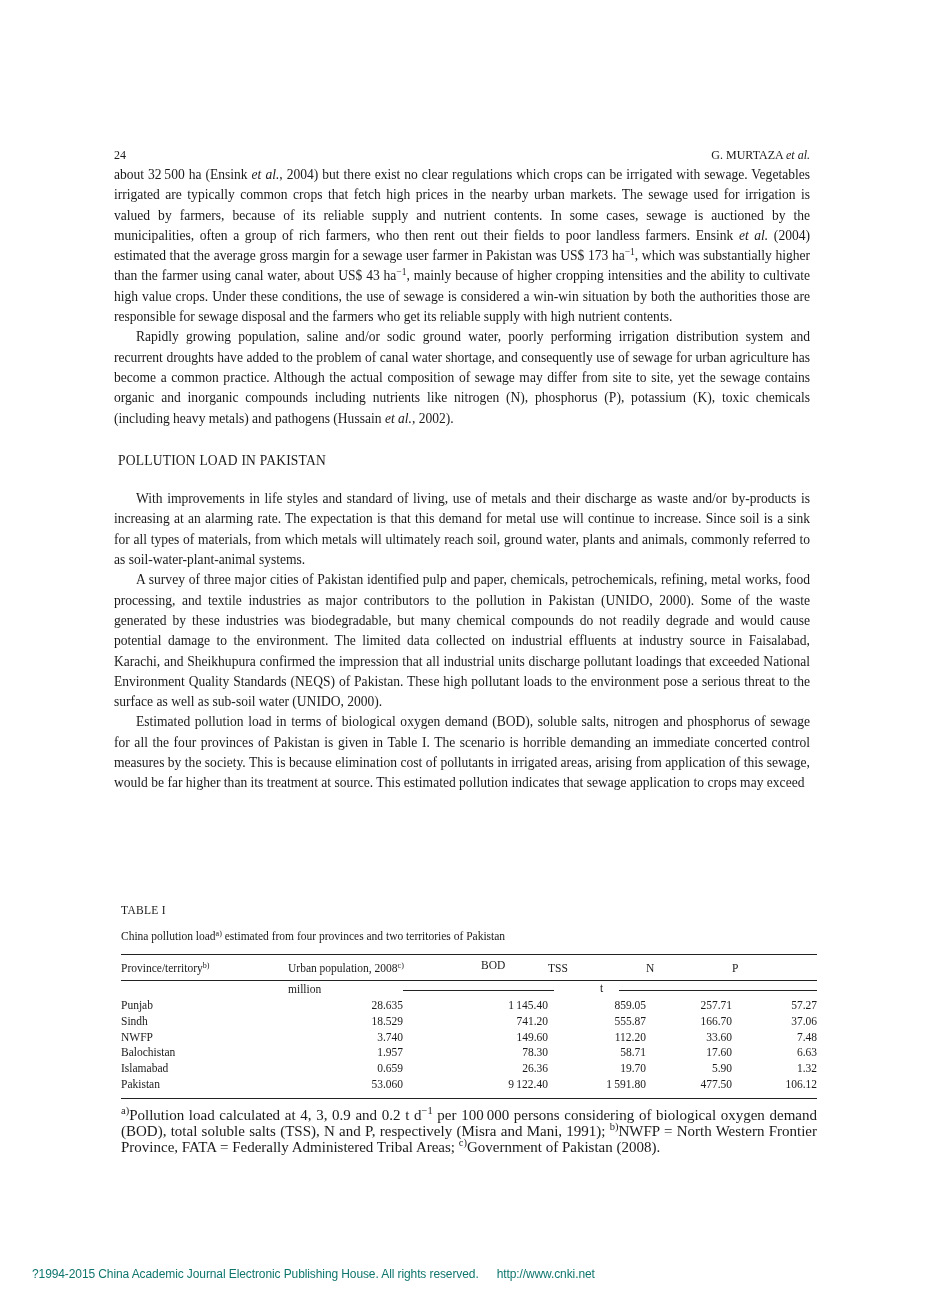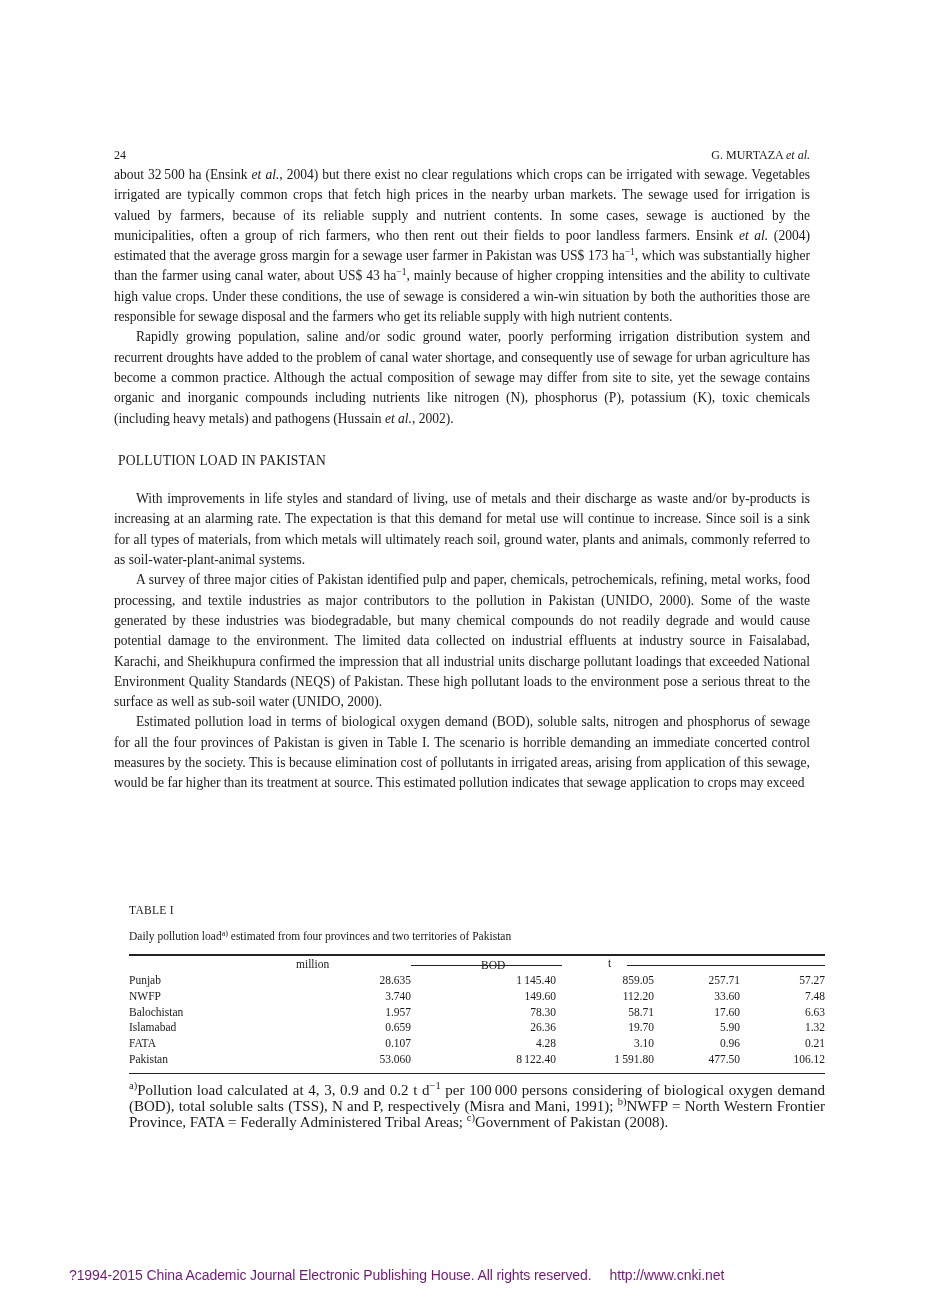--- a/index.html
+++ b/index.html
@@ -51,21 +51,21 @@
       font-family: "Liberation Serif", serif;
       font-size: 13.55px;
       letter-spacing: 0.2px;
     }
     em { font-style: italic; }
     sup { font-size: 70%; line-height: 0; vertical-align: 0.55em; }
 
     .table-block {
       position: absolute;
       top: 904px;
-      left: 15px;
+      left: 7px;
       width: 696px;
       font-family: "Liberation Serif", serif;
     }
     .table-label {
       font-size: 11.5px;
       letter-spacing: 0.3px;
       height: 16px;
     }
     .table-caption {
       font-size: 11.5px;
@@ -119,25 +119,24 @@
       font-size: 15px;
       line-height: 16px;
       text-align: justify;
     }
 
     .watermark {
       position: absolute;
       top: 1267px;
       left: 32px;
       font-family: "Liberation Sans", sans-serif;
-      font-size: 14px;
-      color: #701a75;
+      font-size: 12px;
+      color: #0f766e;
       white-space: nowrap;
       letter-spacing: -0.1px;
-      margin-left: 37px;
     }
     .watermark .wm-url { margin-left: 18px; }
   </style>
 </head>
 <body>
 
 <div class="page">
 
   <div class="running-head">
     <span class="page-number">24</span>
@@ -151,23 +150,34 @@
 
     <div class="section-heading">POLLUTION LOAD IN PAKISTAN</div>
 
     <p class="indent">With improvements in life styles and standard of living, use of metals and their discharge as waste and/or by-products is increasing at an alarming rate. The expectation is that this demand for metal use will continue to increase. Since soil is a sink for all types of materials, from which metals will ultimately reach soil, ground water, plants and animals, commonly referred to as soil-water-plant-animal systems.</p>
     <p class="indent">A survey of three major cities of Pakistan identified pulp and paper, chemicals, petrochemicals, refining, metal works, food processing, and textile industries as major contributors to the pollution in Pakistan (UNIDO, 2000). Some of the waste generated by these industries was biodegradable, but many chemical compounds do not readily degrade and would cause potential damage to the environment. The limited data collected on industrial effluents at industry source in Faisalabad, Karachi, and Sheikhupura confirmed the impression that all industrial units discharge pollutant loadings that exceeded National Environment Quality Standards (NEQS) of Pakistan. These high pollutant loads to the environment pose a serious threat to the surface as well as sub-soil water (UNIDO, 2000).</p>
     <p class="indent">Estimated pollution load in terms of biological oxygen demand (BOD), soluble salts, nitrogen and phosphorus of sewage for all the four provinces of Pakistan is given in Table I. The scenario is horrible demanding an immediate concerted control measures by the society. This is because elimination cost of pollutants in irrigated areas, arising from application of this sewage, would be far higher than its treatment at source. This estimated pollution indicates that sewage application to crops may exceed</p>
   </div>
 
   <div class="table-block">
     <div class="table-label">TABLE I</div>
-    <div class="table-caption"><span>Daily pollution load</span><sup>a)</sup><span> estimated from four provinces and two territories of Pakistan</span></div>
+    <div class="table-caption"><span>China pollution load</span><sup>a)</sup><span> estimated from four provinces and two territories of Pakistan</span></div>
 
     <div class="rule-thick" style="margin-top:8px;"></div>
+    <table class="data">
+      <thead>
+        <tr>
+          <th class="c-prov"><span>Province/territory</span><sup>b)</sup></th>
+          <th class="c-pop" colspan="2"><span>Urban population, 2008</span><sup>c)</sup></th>
+          <th class="c-tss">TSS</th>
+          <th class="c-n">N</th>
+          <th class="c-p">P</th>
+        </tr>
+      </thead>
+    </table>
     <div class="rule-thin"></div>
 
     <div style="position:relative; height:0;">
       
     </div>
 
     <table class="data">
       <colgroup>
         <col style="width:167px">
         <col style="width:40px">
@@ -193,20 +203,28 @@
 
         <tr>
           <td>Punjab</td>
           <td colspan="2" class="num">28.635</td>
           <td colspan="2" class="num">1 145.40</td>
           <td class="num">859.05</td>
           <td class="num">257.71</td>
           <td class="num">57.27</td>
         </tr>
         <tr>
+          <td>Sindh</td>
+          <td colspan="2" class="num">18.529</td>
+          <td colspan="2" class="num">741.20</td>
+          <td class="num">555.87</td>
+          <td class="num">166.70</td>
+          <td class="num">37.06</td>
+        </tr>
+        <tr>
           <td>NWFP</td>
           <td colspan="2" class="num">3.740</td>
           <td colspan="2" class="num">149.60</td>
           <td class="num">112.20</td>
           <td class="num">33.60</td>
           <td class="num">7.48</td>
         </tr>
         <tr>
           <td>Balochistan</td>
           <td colspan="2" class="num">1.957</td>
@@ -217,31 +235,23 @@
         </tr>
         <tr>
           <td>Islamabad</td>
           <td colspan="2" class="num">0.659</td>
           <td colspan="2" class="num">26.36</td>
           <td class="num">19.70</td>
           <td class="num">5.90</td>
           <td class="num">1.32</td>
         </tr>
         <tr>
-          <td>FATA</td>
-          <td colspan="2" class="num">0.107</td>
-          <td colspan="2" class="num">4.28</td>
-          <td class="num">3.10</td>
-          <td class="num">0.96</td>
-          <td class="num">0.21</td>
-        </tr>
-        <tr>
           <td>Pakistan</td>
           <td colspan="2" class="num">53.060</td>
-          <td colspan="2" class="num">8 122.40</td>
+          <td colspan="2" class="num">9 122.40</td>
           <td class="num">1 591.80</td>
           <td class="num">477.50</td>
           <td class="num">106.12</td>
         </tr>
       </tbody>
     </table>
     <div class="rule-thick" style="margin-top:5px;"></div>
 
     <div class="footnote"><sup>a)</sup><span>Pollution load calculated at 4, 3, 0.9 and 0.2 t d</span><sup>−1</sup><span> per 100 000 persons considering of biological oxygen demand (BOD), total soluble salts (TSS), N and P, respectively (Misra and Mani, 1991); </span><sup>b)</sup><span>NWFP = North Western Frontier Province, FATA = Federally Administered Tribal Areas; </span><sup>c)</sup><span>Government of Pakistan (2008).</span></div>
   </div>

